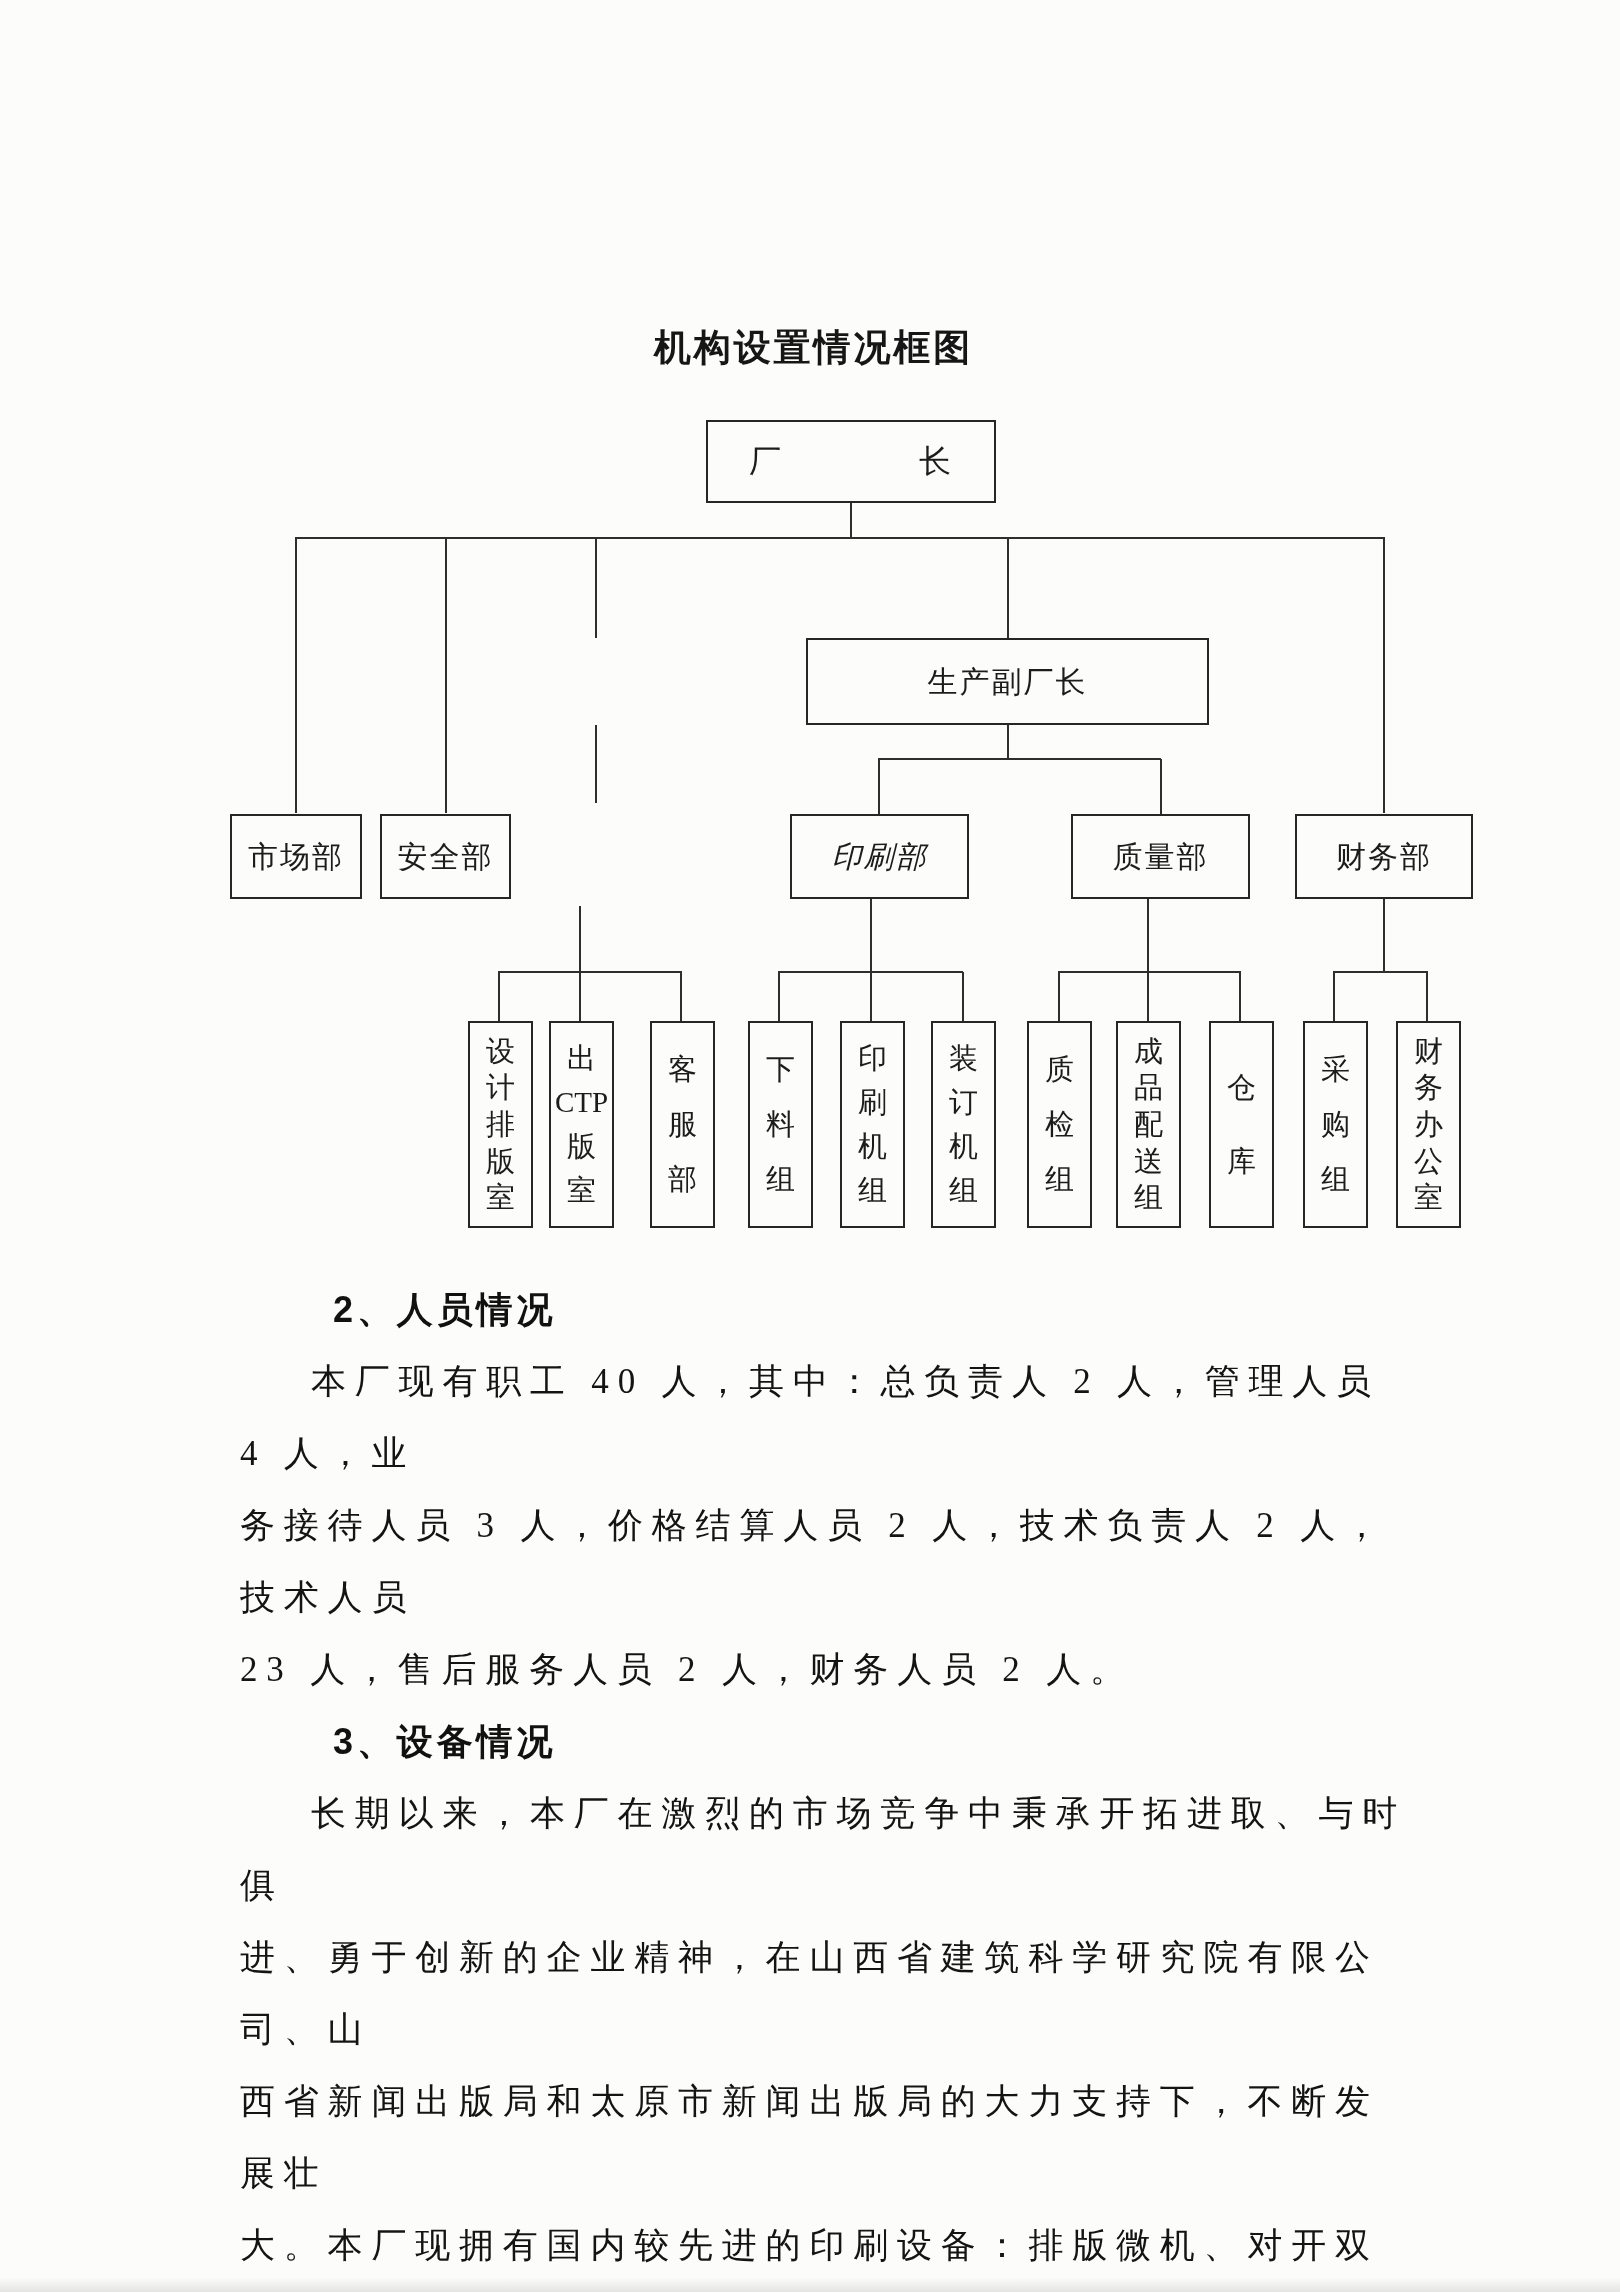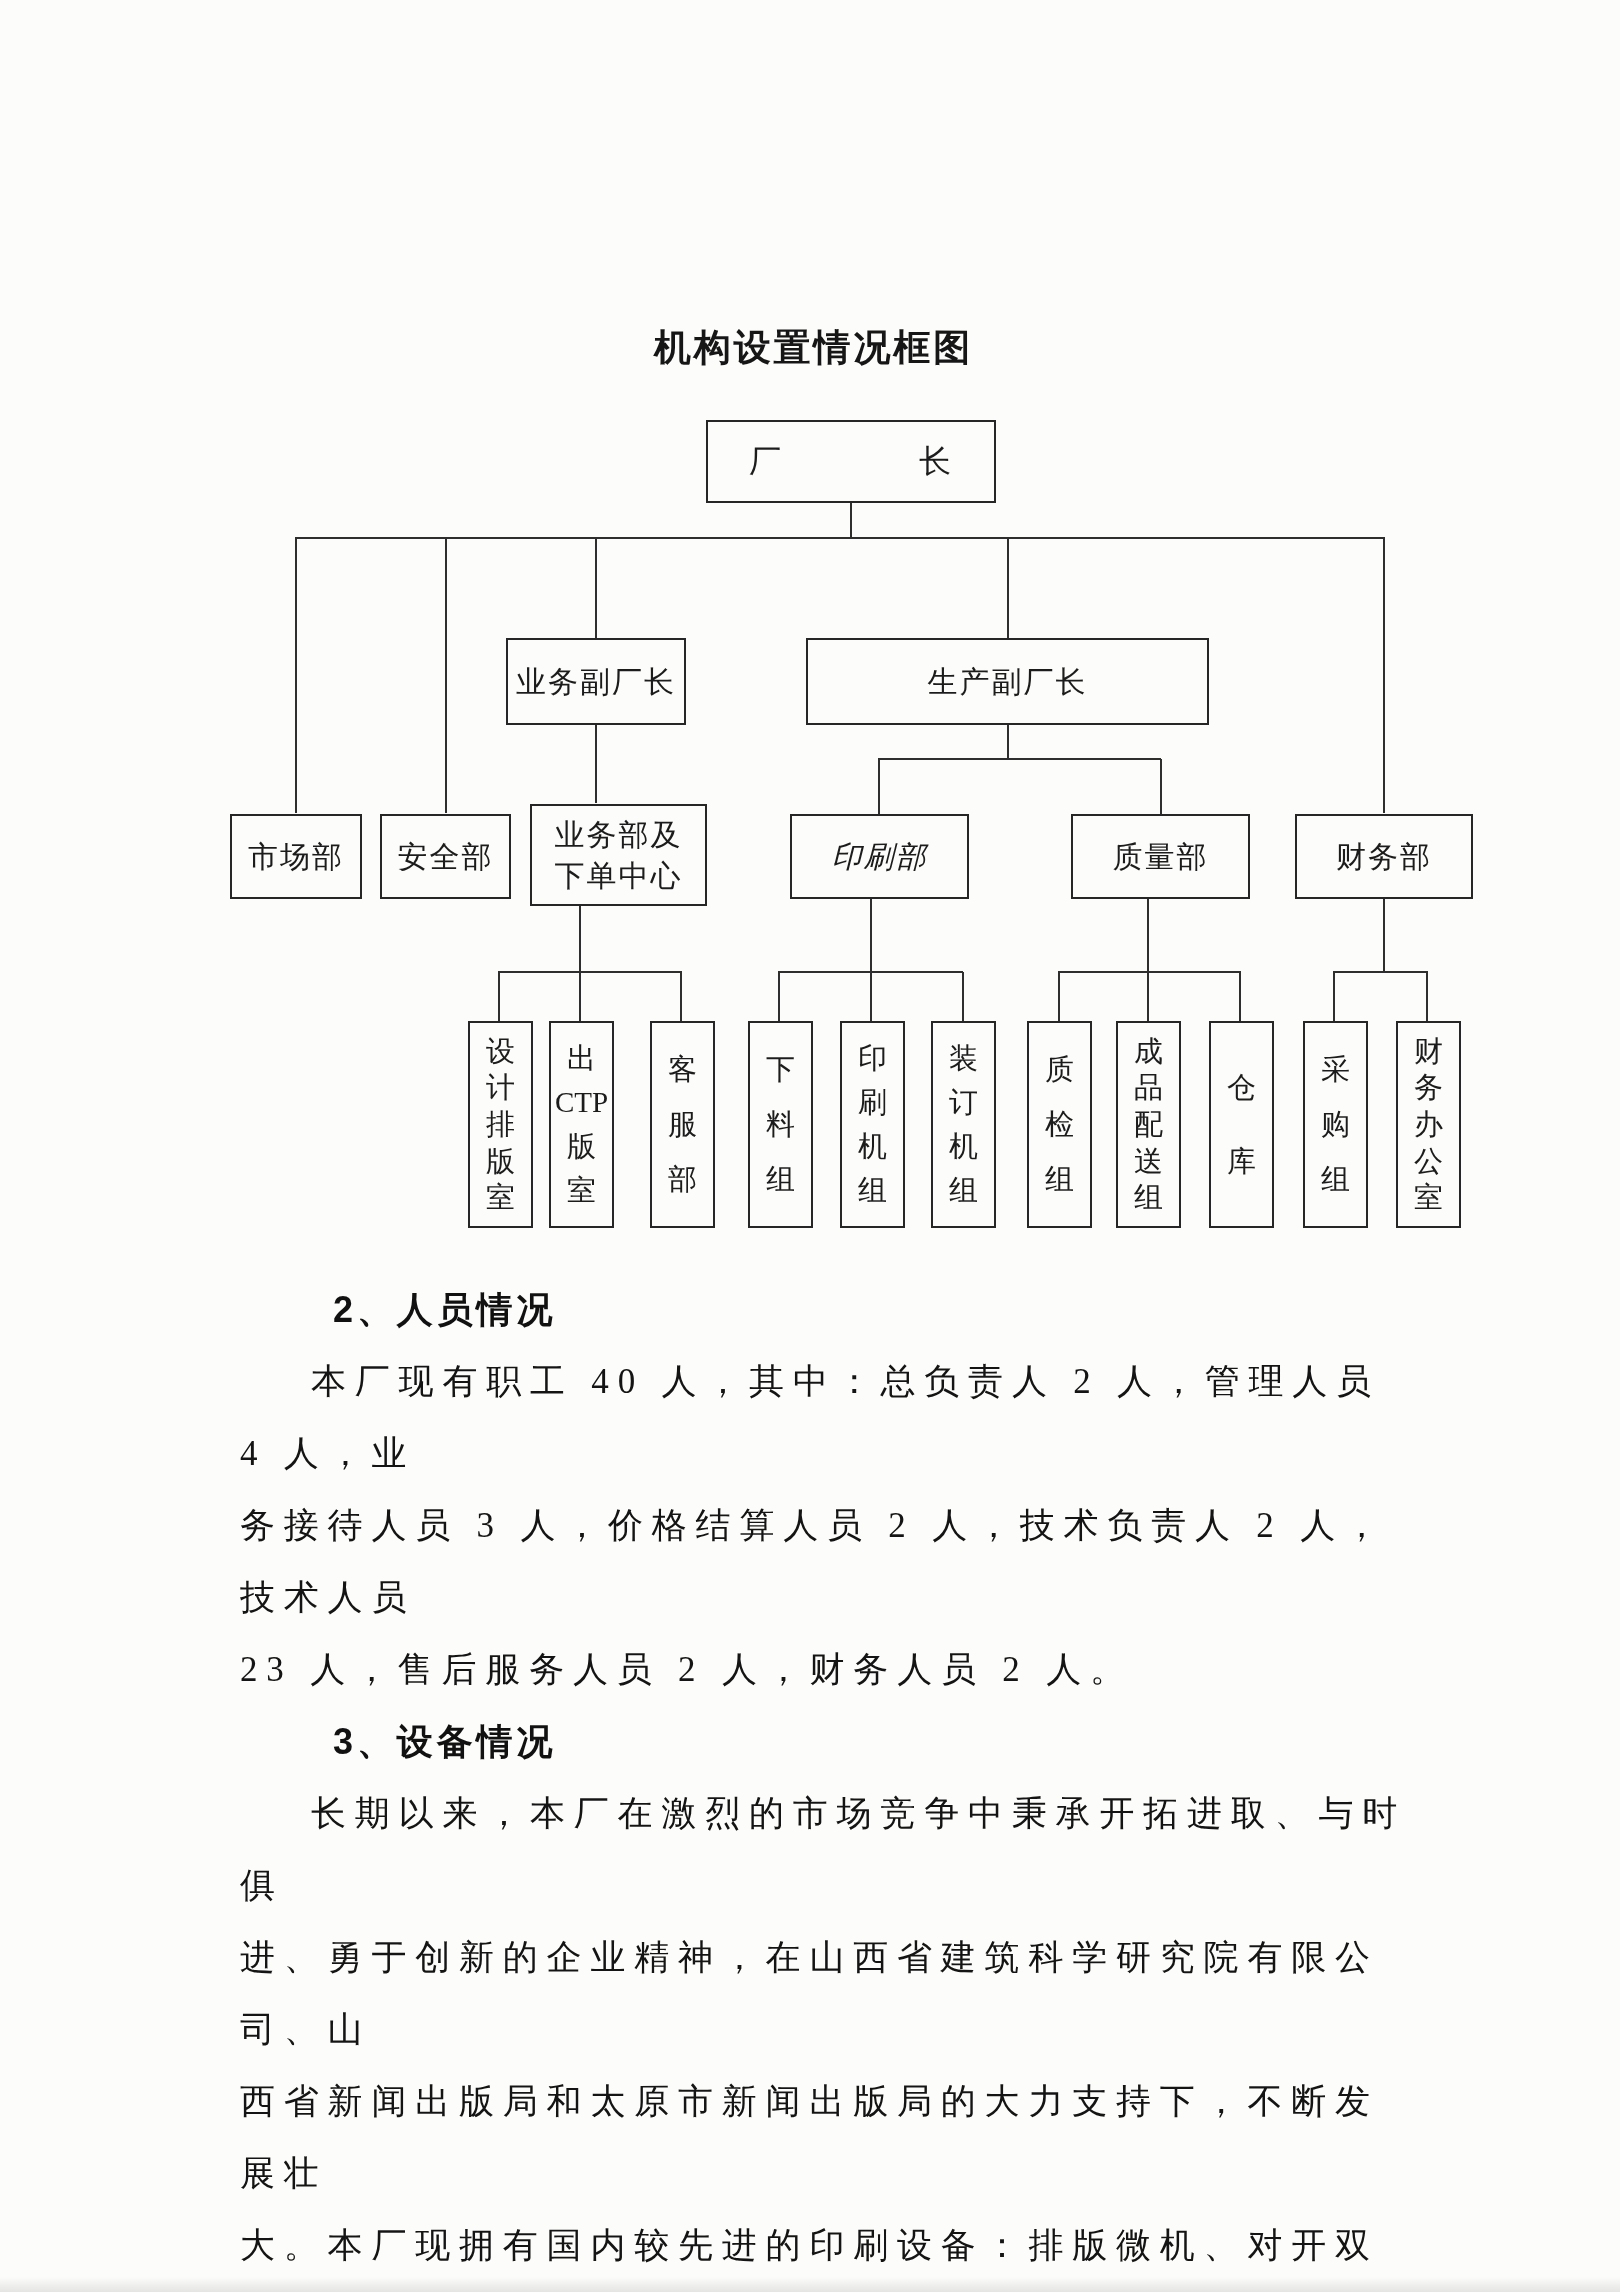--- a/index.html
+++ b/index.html
@@ -114,26 +114,23 @@
     <div class="vl" style="left:778px;top:972px;height:49px;"></div>
     <div class="vl" style="left:870px;top:972px;height:49px;"></div>
     <div class="vl" style="left:962px;top:972px;height:49px;"></div>
     <div class="vl" style="left:1058px;top:972px;height:49px;"></div>
     <div class="vl" style="left:1147px;top:972px;height:49px;"></div>
     <div class="vl" style="left:1239px;top:972px;height:49px;"></div>
     <div class="vl" style="left:1333px;top:972px;height:49px;"></div>
     <div class="vl" style="left:1426px;top:972px;height:49px;"></div>
 
     <div class="node n-director">厂　　　　长</div>
-    <div class="node n-bdeputy">业务副厂长</div>
     <div class="node n-pdeputy">生产副厂长</div>
     <div class="node n-market">市场部</div>
     <div class="node n-safety">安全部</div>
-    <div class="node n-order">业务部及
-下单中心</div>
     <div class="node n-print">印刷部</div>
     <div class="node n-quality">质量部</div>
     <div class="node n-finance">财务部</div>
 
     <div class="vbox" style="left:468px;">
       <div class="vlabel">
           <span class="vchar">设</span>
           <span class="vchar">计</span>
           <span class="vchar">排</span>
           <span class="vchar">版</span>

